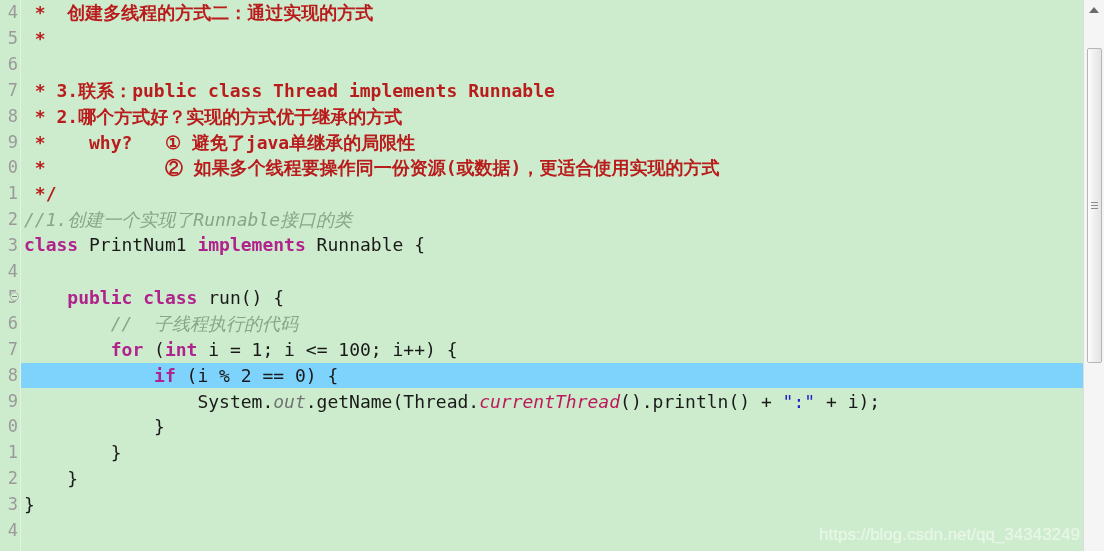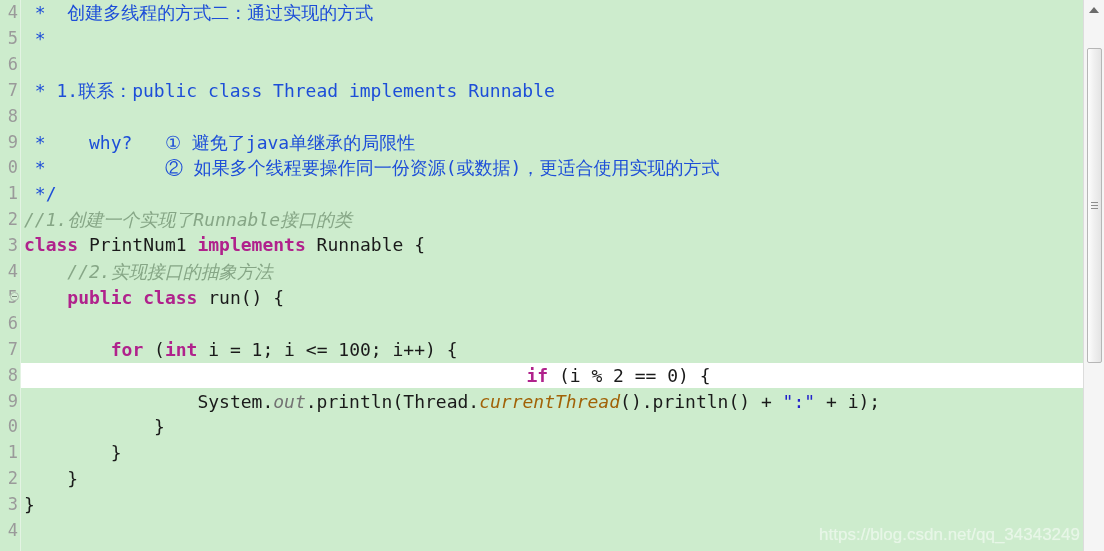--- a/index.html
+++ b/index.html
@@ -79,31 +79,30 @@
     width: 1062px;
     height: 25.9px;
     line-height: 25.9px;
     font-size: 18px;
     white-space: pre;
     color: #1a1a1a;
     letter-spacing: 0px;
   }
   .code-line .txt { padding-left: 3px; }
   .code-line.current-line {
-    background: #ffffff;
-    text-align: center;
+    background: #7dd3fc;
   }
 
   
   .kw       { color: #b0228c; font-weight: bold; }
-  .cmt      { color: #1d4ed8; }
+  .cmt      { color: #b91c1c; font-weight: bold; }
   .cmt2     { color: #86a686; font-style: italic; }
   .str      { color: #2222cc; }
   .fld      { color: #737373; font-style: italic; }
-  .ital     { color: #a16207; font-style: italic; }
+  .ital     { color: #be185d; font-style: italic; }
   .plain    { color: #1a1a1a; }
 
   
   #scrollbar {
     position: absolute;
     right: 0; top: 0;
     width: 21px;
     height: 551px;
     background: #f5f5f5;
     border-left: 1px solid #dcdcdc;
@@ -194,43 +193,44 @@
   </div>
   <div id="gutter-divider"></div>
 
   <div id="code-area">
 
     <div class="code-line" style="top:0px"><span class="txt cmt"> *  创建多线程的方式二：通过实现的方式</span></div>
 
     <div class="code-line" style="top:25.9px"><span class="txt cmt"> *</span></div>
 
 
-    <div class="code-line" style="top:77.7px"><span class="txt cmt"> * 1.联系：public class Thread implements Runnable</span></div>
-
+    <div class="code-line" style="top:77.7px"><span class="txt cmt"> * 3.联系：public class Thread implements Runnable</span></div>
+
+    <div class="code-line" style="top:103.6px"><span class="txt cmt"> * 2.哪个方式好？实现的方式优于继承的方式</span></div>
 
     <div class="code-line" style="top:155.4px"><span class="txt cmt"> *           ② 如果多个线程要操作同一份资源(或数据)，更适合使用实现的方式</span></div>
 
     <div class="code-line" style="top:129.5px"><span class="txt cmt"> *    why?   ① 避免了java单继承的局限性</span></div>
 
     <div class="code-line" style="top:181.3px"><span class="txt cmt"> */</span></div>
 
     <div class="code-line" style="top:207.2px"><span class="txt cmt2">//1.创建一个实现了Runnable接口的类</span></div>
 
     <div class="code-line" style="top:232px"><span class="txt"><span class="kw">class</span><span class="plain"> PrintNum1 </span><span class="kw">implements</span><span class="plain"> Runnable {</span></span></div>
 
-    <div class="code-line" style="top:259px"><span class="txt cmt2">    //2.实现接口的抽象方法</span></div>
 
     <div class="code-line" style="top:284.9px"><span class="txt"><span class="plain">    </span><span class="kw">public</span><span class="plain"> </span><span class="kw">class</span><span class="plain"> run() {</span></span></div>
 
+    <div class="code-line" style="top:310.8px"><span class="txt cmt2">        //  子线程执行的代码</span></div>
 
     <div class="code-line" style="top:336.7px"><span class="txt"><span class="plain">        </span><span class="kw">for</span><span class="plain"> (</span><span class="kw">int</span><span class="plain"> i = 1; i &lt;= 100; i++) {</span></span></div>
 
     <div class="code-line current-line" style="top:362.6px"><span class="txt"><span class="plain">            </span><span class="kw">if</span><span class="plain"> (i % 2 == 0) {</span></span></div>
 
-    <div class="code-line" style="top:388.5px"><span class="txt"><span class="plain">                System.</span><span class="fld">out</span><span class="plain">.println(Thread.</span><span class="ital">currentThread</span><span class="plain">().println() + </span><span class="str">":"</span><span class="plain"> + i);</span></span></div>
+    <div class="code-line" style="top:388.5px"><span class="txt"><span class="plain">                System.</span><span class="fld">out</span><span class="plain">.getName(Thread.</span><span class="ital">currentThread</span><span class="plain">().println() + </span><span class="str">":"</span><span class="plain"> + i);</span></span></div>
 
     <div class="code-line" style="top:414.4px"><span class="txt plain">            }</span></div>
 
     <div class="code-line" style="top:440.3px"><span class="txt plain">        }</span></div>
 
     <div class="code-line" style="top:466.2px"><span class="txt plain">    }</span></div>
 
     <div class="code-line" style="top:492.1px"><span class="txt plain">}</span></div>
 
     <div class="code-line" style="top:518px"><span class="txt plain"></span></div>

